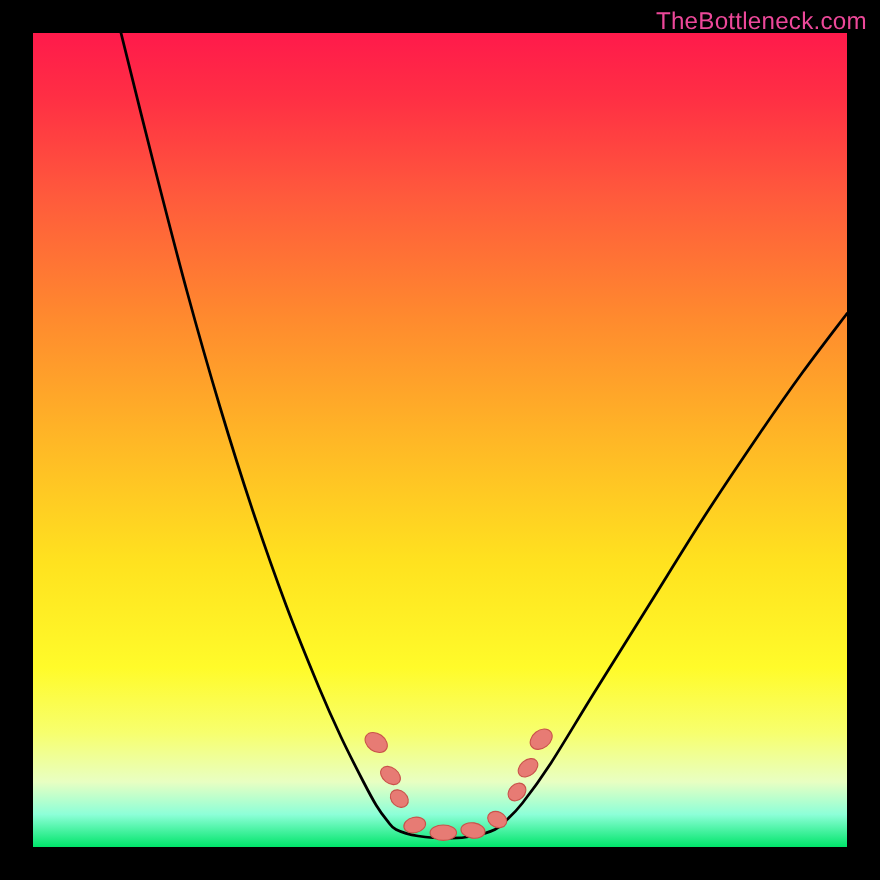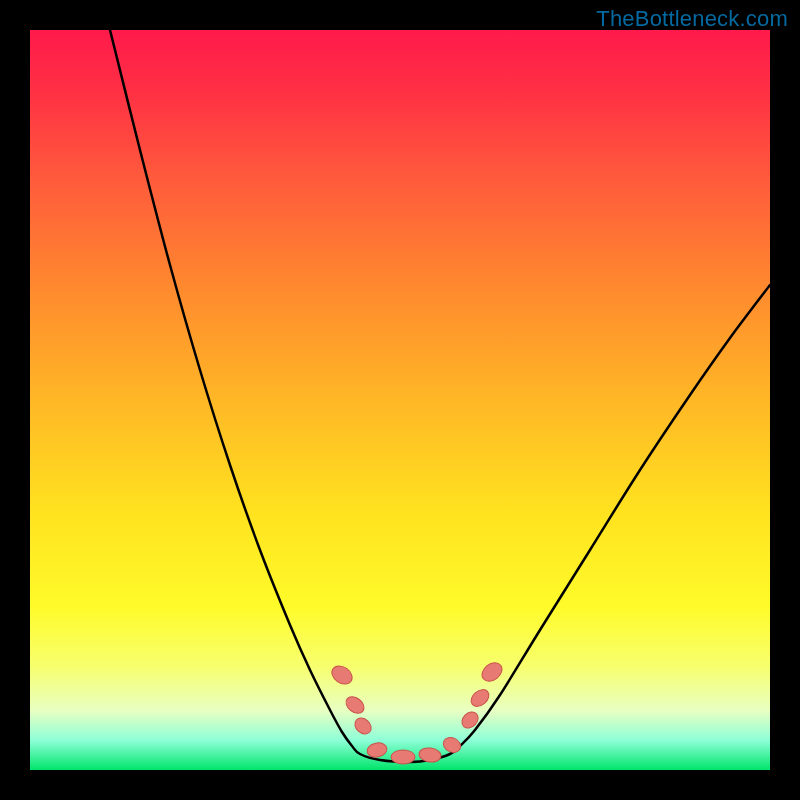--- a/index.html
+++ b/index.html
@@ -41,21 +41,21 @@
       #f7ff6e 86%,
       #e8ffc2 92%,
       #8dffd8 96%,
       #00e56a 100%
     );
   }
   .watermark {
     position: absolute;
     top: 6px;
     right: 12px;
-    color: #0369a1;
+    color: #ec4899;
     font-size: 22px;
     letter-spacing: 0.2px;
     user-select: none;
   }
   svg.curve {
     position: absolute;
     inset: 0;
   }
 </style>
 </head>

